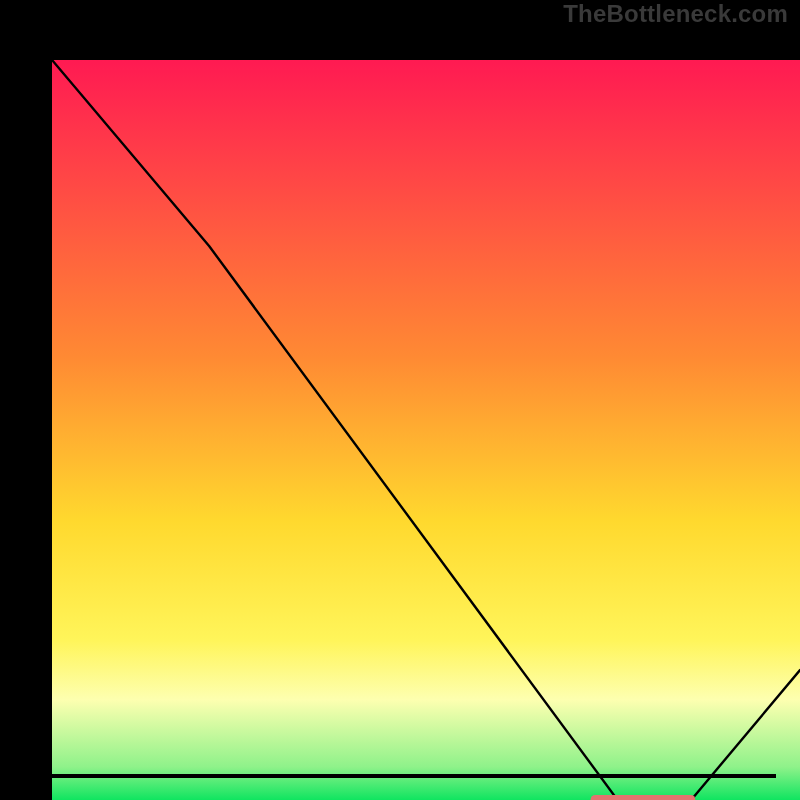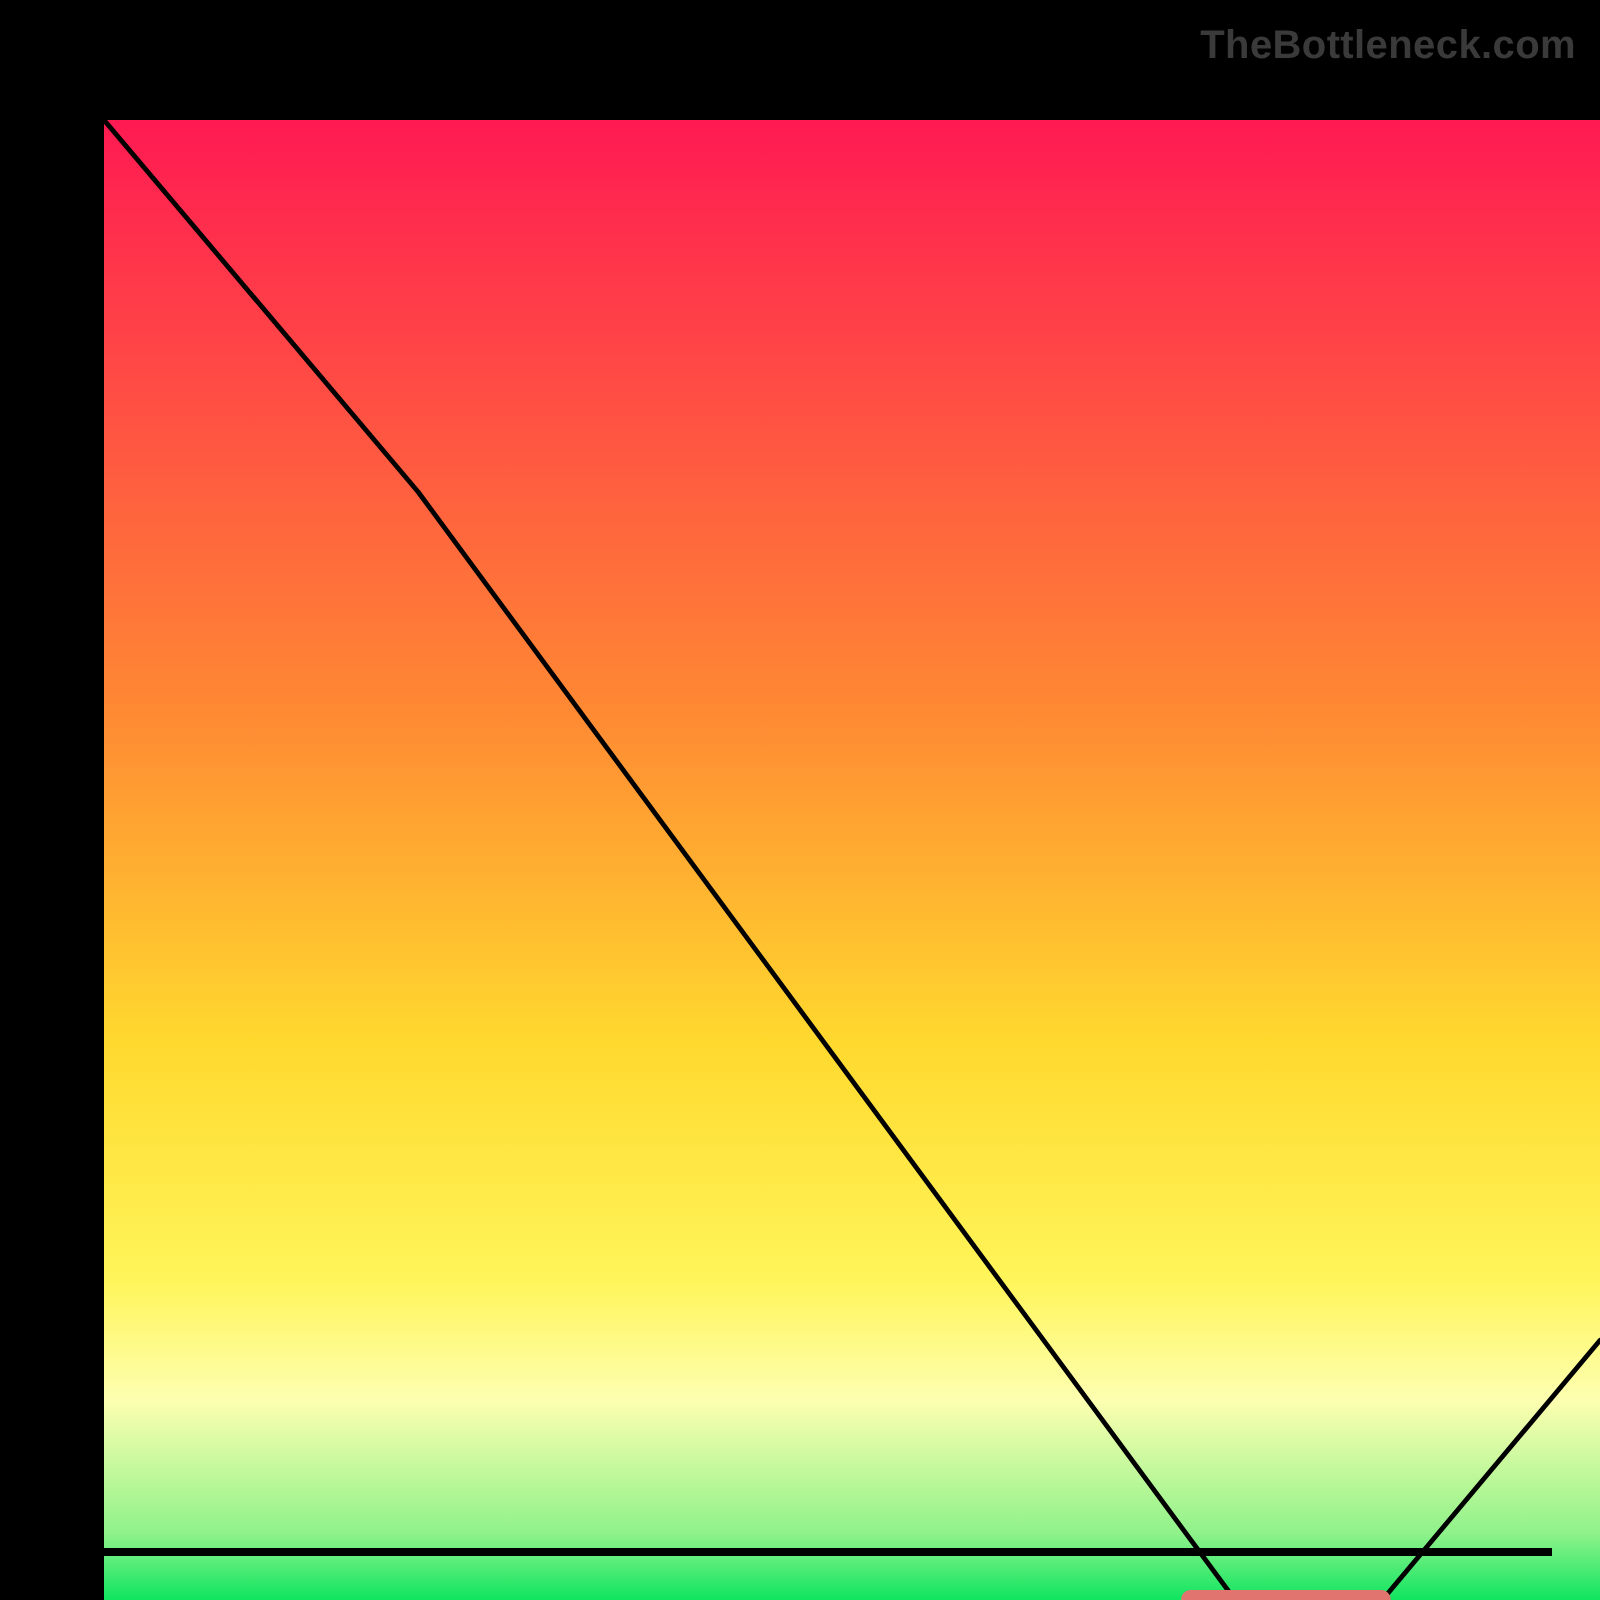--- a/index.html
+++ b/index.html
@@ -11,24 +11,24 @@
     font-family: Arial, Helvetica, sans-serif;
     overflow: hidden;
   }
   .stage {
     position: relative;
     width: 800px;
     height: 800px;
   }
   .watermark {
     position: absolute;
-    top: 12px;
+    top: 0;
     right: 12px;
     color: #3a3a3a;
-    font-size: 20px;
+    font-size: 24px;
     font-weight: 600;
     letter-spacing: 0.2px;
   }
   .plot-frame {
     position: absolute;
     left: 26px;
     top: 30px;
     width: 748px;
     height: 744px;
     background: #000;

